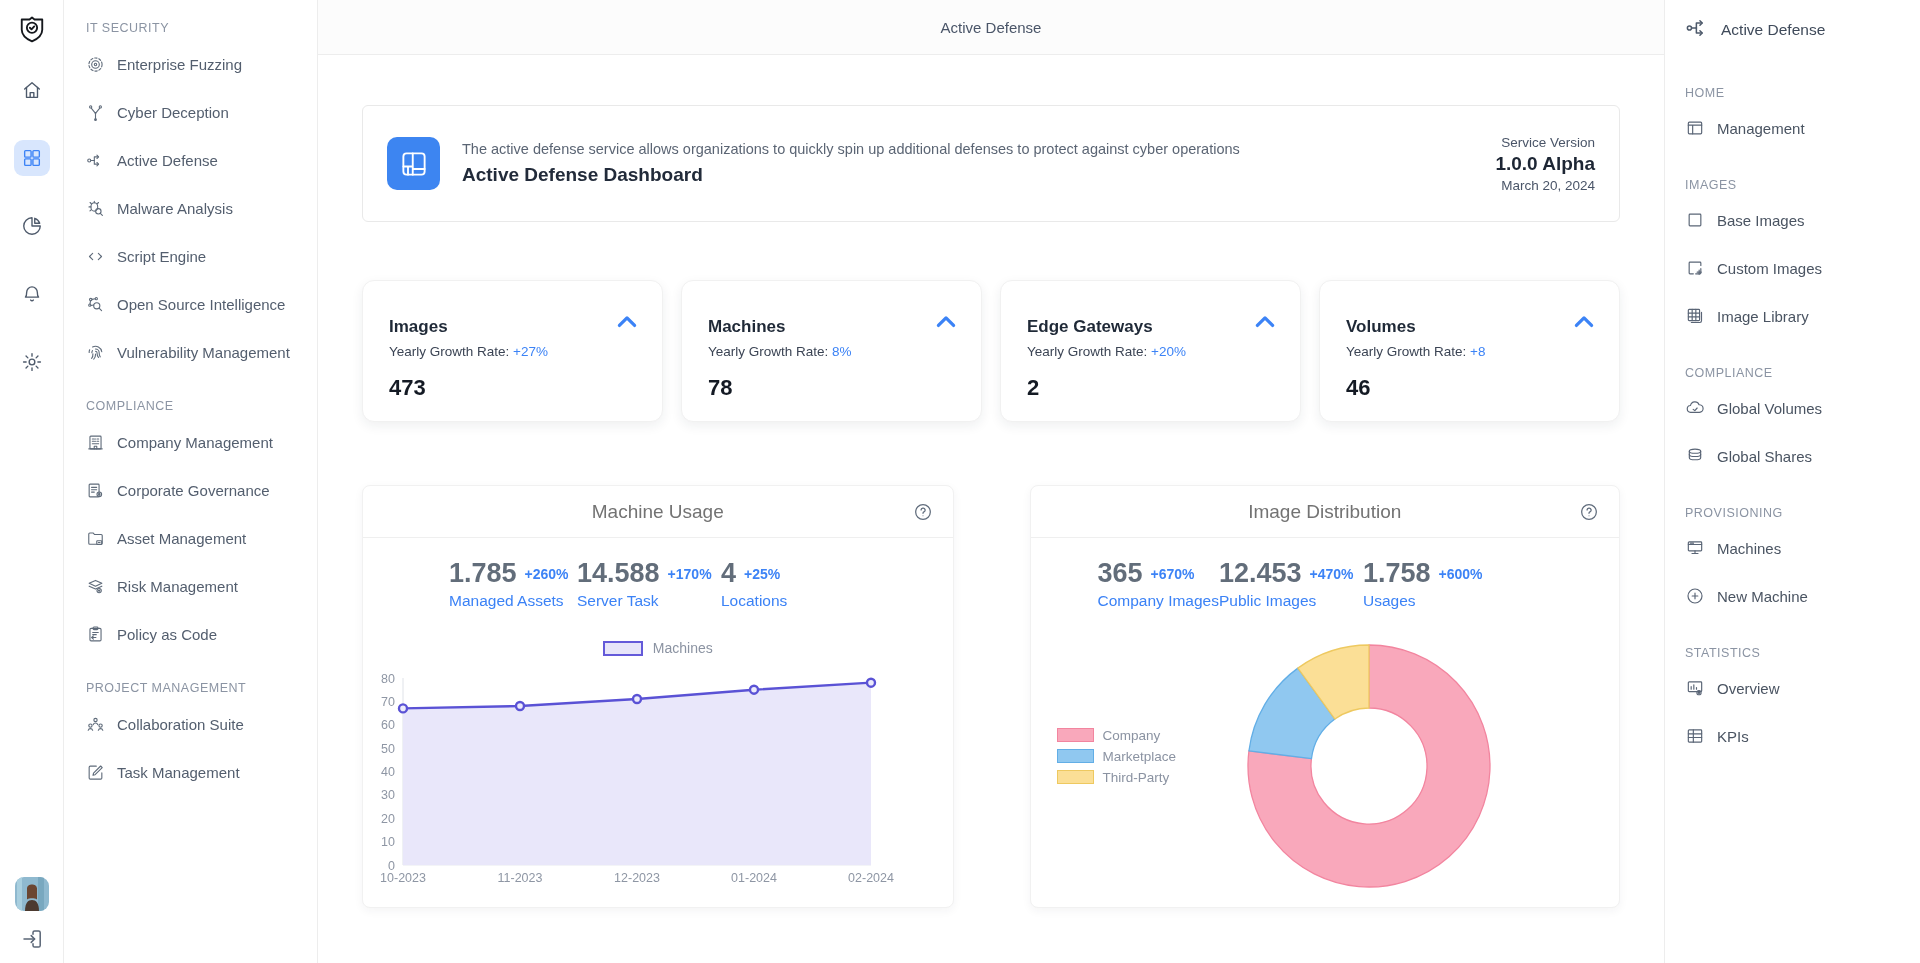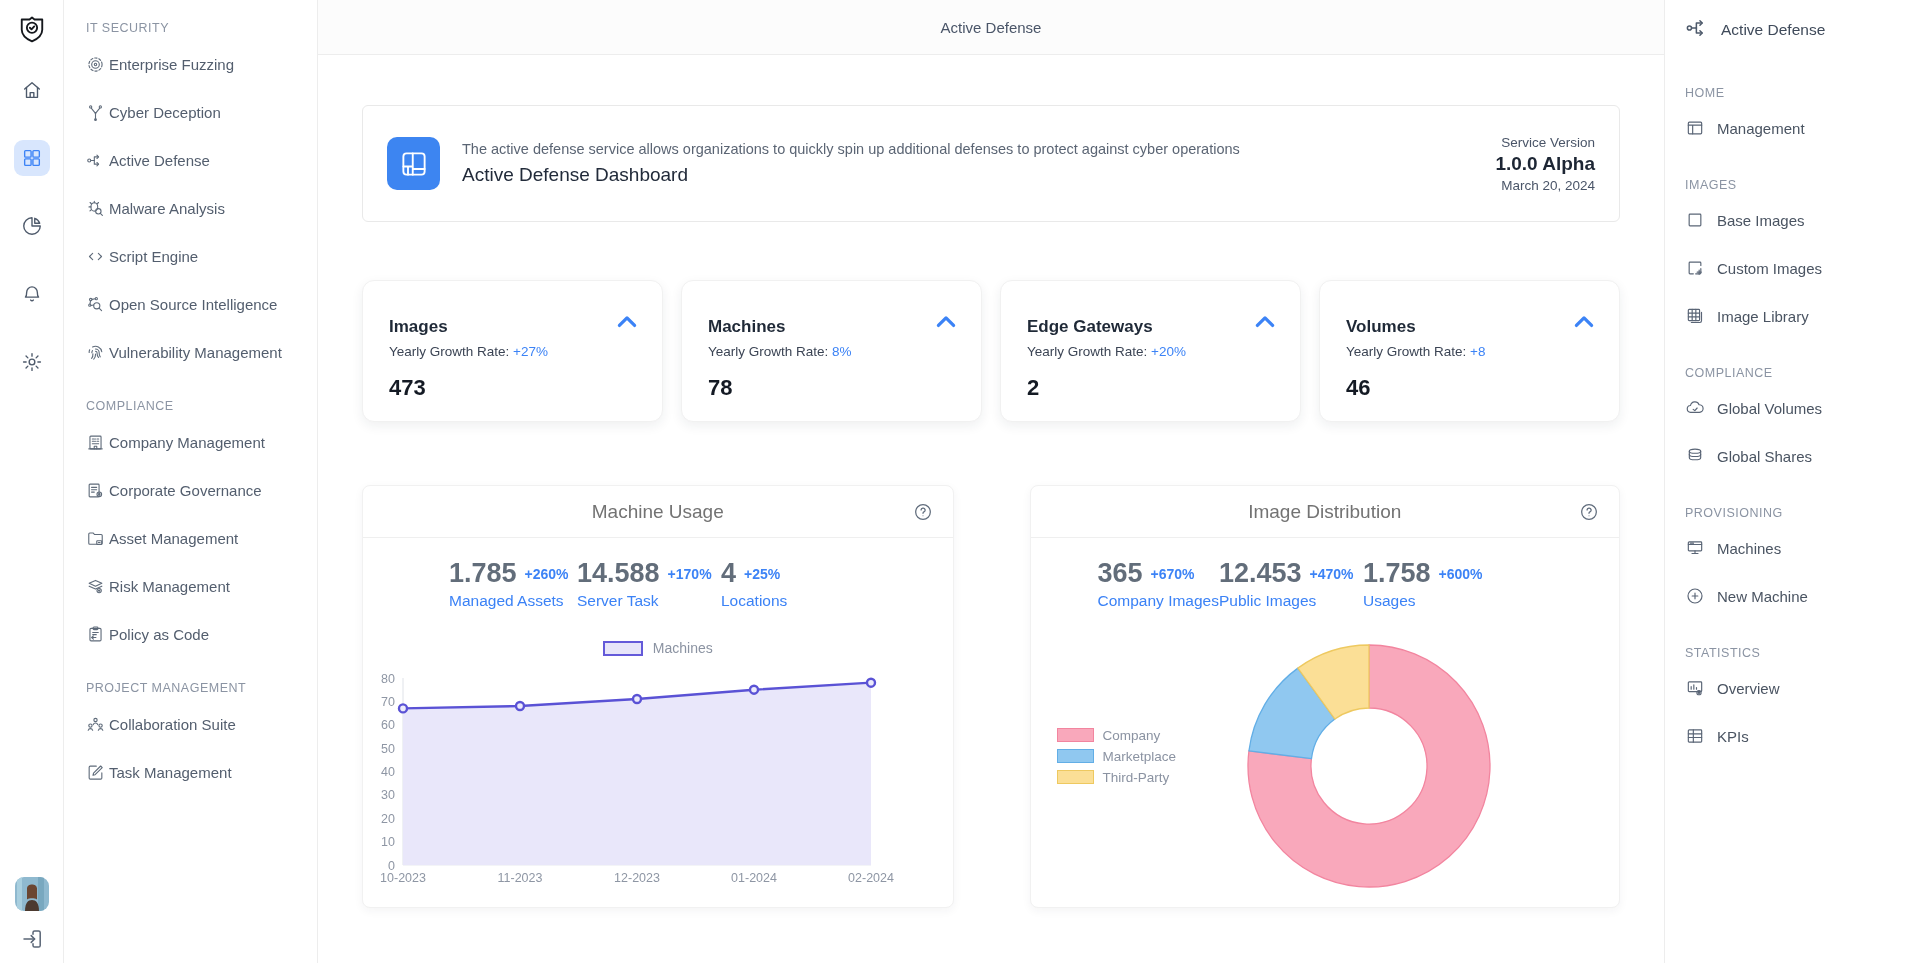--- a/index.html
+++ b/index.html
@@ -23,35 +23,35 @@
   .rail-spacer { flex:1; }
   .avatar { width:34px; height:34px; border-radius:9px; overflow:hidden; margin-bottom:16px; cursor:pointer;}
   .logout { color:#5a6576; cursor:pointer; height:24px; }
 
   
   .sidebar { width:254px; flex:0 0 254px; border-right:1px solid #ededed; padding-top:16px; background:#fff; }
   .side-section + .side-section { margin-top:18px; }
   .side-section-title { margin-left:22px; font-size:12.5px; letter-spacing:.5px; color:#8b94a3;
     height:24px; display:flex; align-items:center; }
   .side-item { height:48px; display:flex; align-items:center; padding-left:22px; cursor:pointer; color:#5f6b7a;}
-  .side-item .lbl { margin-left:4px; font-size:15px; color:#535e6e; }
+  .side-item .lbl { margin-left:12px; font-size:15px; color:#535e6e; }
 
   
   .main { flex:1; min-width:0; display:flex; flex-direction:column; background:#fff; }
   .topbar { height:55px; flex:0 0 55px; display:flex; align-items:center; justify-content:center;
     font-size:15px; color:#4a5568; border-bottom:1px solid #ededed; background:#fcfcfc; }
   .content { flex:1; padding:50px 44px 0; background:#fff; overflow:hidden; }
 
   .banner { border:1px solid #e9e9e9; border-radius:6px; height:117px; display:flex; align-items:center;
     padding:0 24px; background:#fff; }
   .banner-icon { width:53px; height:53px; border-radius:10px; background:#3d85f1; display:flex;
     align-items:center; justify-content:center; flex:0 0 auto; color:#fff; }
   .banner-text { margin-left:22px; flex:1; }
   .banner-desc { font-size:14.5px; color:#5b6574; }
-  .banner-title { font-size:19px; font-weight:400; color:#222b3a; margin-top:7px; }
+  .banner-title { font-size:19px; font-weight:700; color:#222b3a; margin-top:7px; }
   .banner-version { text-align:right; }
   .ver-label { font-size:13.5px; color:#4a5568; }
   .ver-value { font-size:19px; font-weight:700; color:#1d2634; margin:3px 0; }
   .ver-date { font-size:13.5px; color:#4a5568; }
 
   .stats-row { display:flex; justify-content:space-between; margin-top:58px; }
   .stat-card { width:301px; height:142px; background:#fff; border:1px solid #f1f1f1; border-radius:12px;
     box-shadow:0 4px 12px rgba(30,40,60,.07); position:relative; padding:36px 24px 0 26px; cursor:pointer;}
   .stat-title { font-size:17px; font-weight:700; color:#1f2937; }
   .stat-growth { font-size:13.5px; color:#3b4454; margin-top:7px; }

